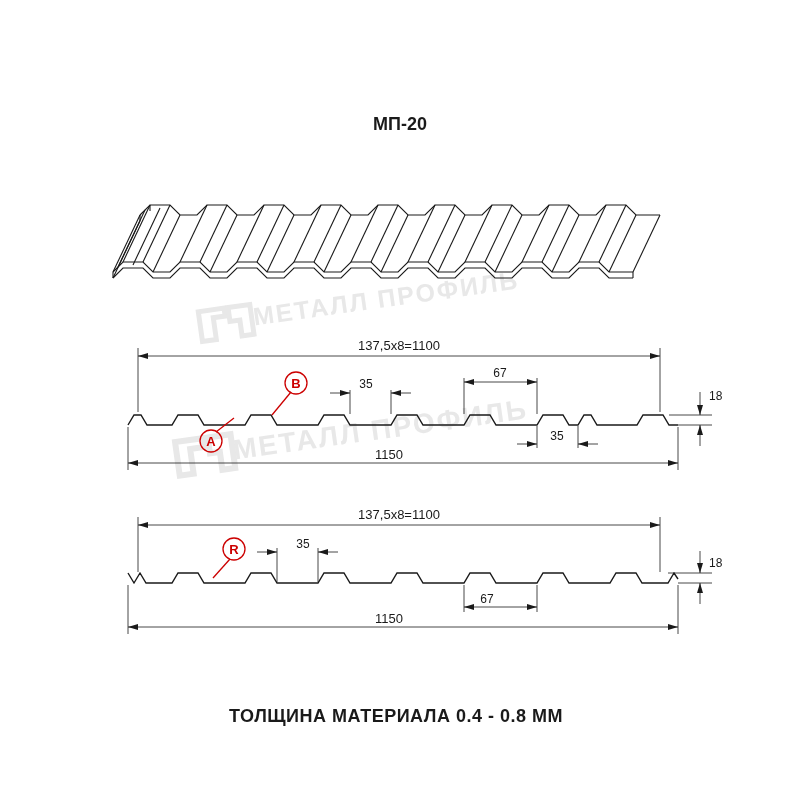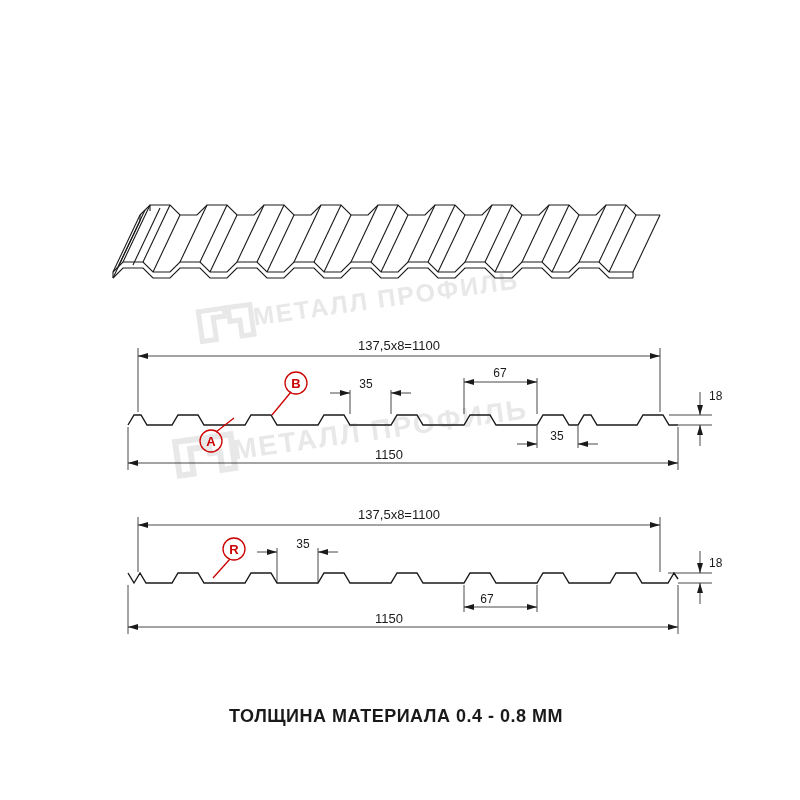--- a/index.html
+++ b/index.html
@@ -99,20 +99,21 @@
     font-size: 13px;
     font-weight: bold;
     fill: #cc0000;
   }
 </style>
 </head>
 <body>
 
 <div class="page">
 
+  <div class="subtitle">МП-20</div>
 
   <div class="wm-logo" style="left:196px; top:300px;">
     <svg width="60" height="44" viewBox="0 0 60 44" style="transform:rotate(-8deg);">
       <path d="M4 38 L4 8 L30 8 L30 16 L18 16 L18 38 Z" fill="none" stroke="#e8e8e8" stroke-width="5"></path>
       <path d="M34 8 L56 8 L56 38 L44 38 L44 22 L34 22 Z" fill="none" stroke="#e8e8e8" stroke-width="5"></path>
     </svg>
   </div>
   <div class="wm wm1">МЕТАЛЛ ПРОФИЛЬ</div>
 
   <div class="wm-logo" style="left:172px; top:430px;">

